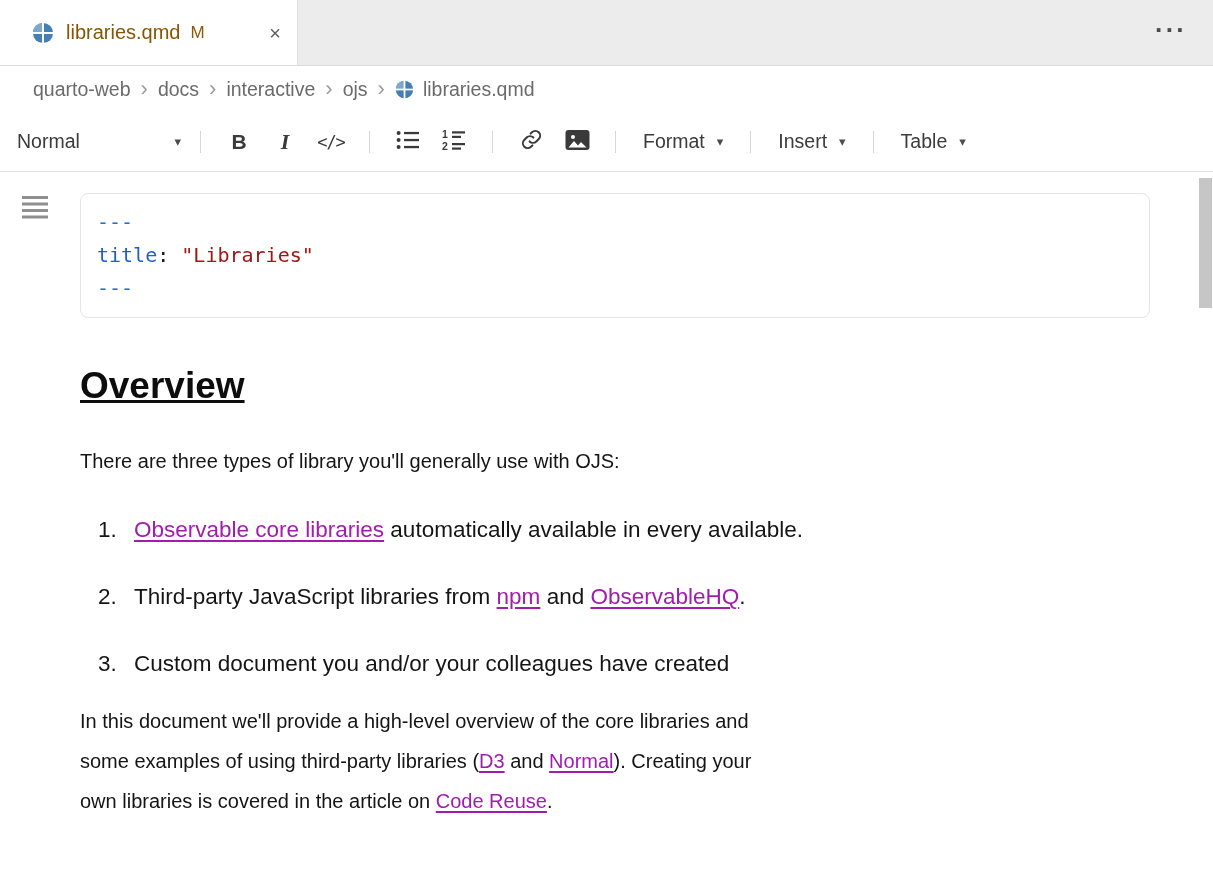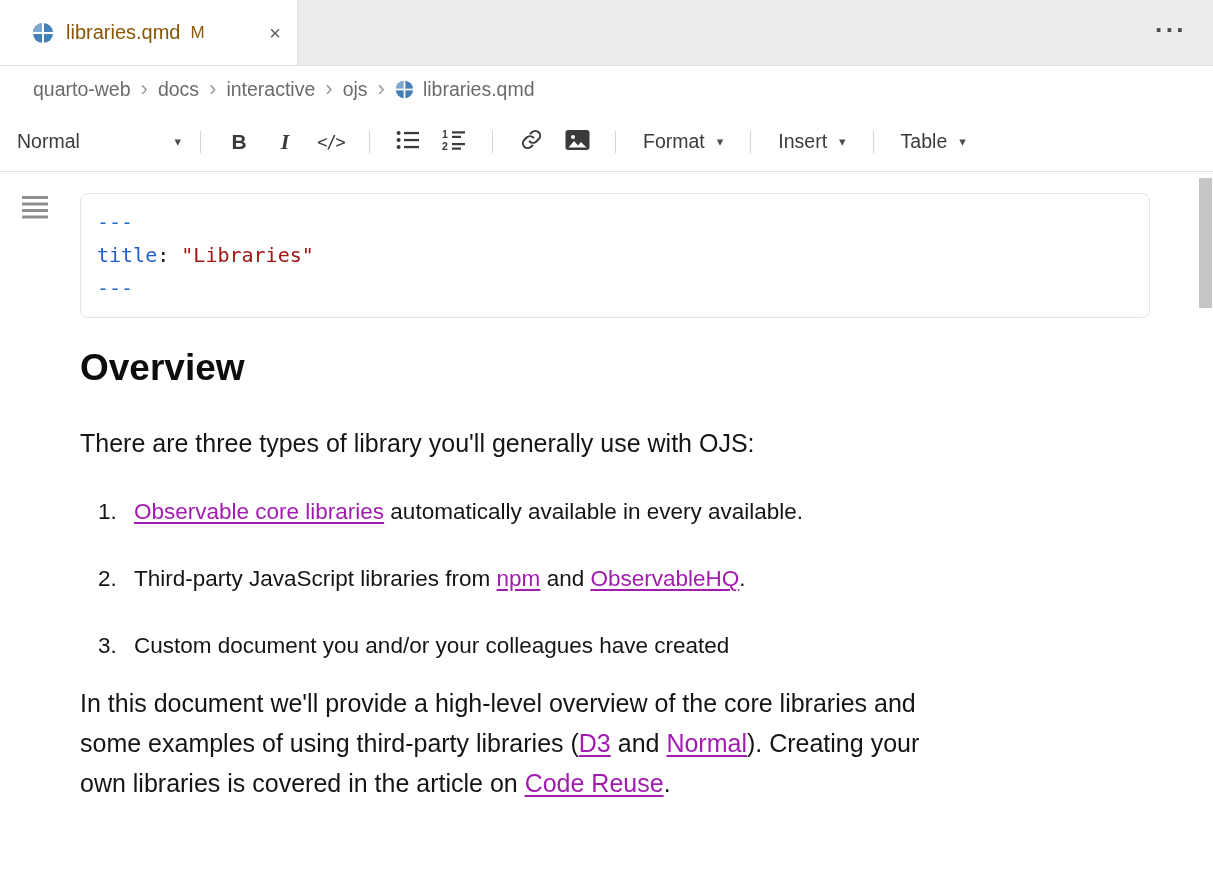--- a/index.html
+++ b/index.html
@@ -53,24 +53,24 @@
                   background:#c6c6c6; cursor:pointer; }
 
   .yaml-block { width:1070px; border:1px solid #e1e4ea; border-radius:8px;
                 padding:12px 16px; font-family:"DejaVu Sans Mono", monospace;
                 font-size:20px; line-height:33px; cursor:text; }
   .y-delim { color:#2a6bd2; }
   .y-key   { color:#1e5fc8;text-align:right; }
   .y-plain { color:#1b1b1b; }
   .y-str   { color:#a31515; }
 
-  .h-overview { margin-top:28px; font-size:37px; line-height:44px; font-weight:700;
-                color:#0d0d0d; cursor:text; }
-
-  .para { font-size:25px; color:#151515; cursor:text; }
+  .h-overview { margin-top:46px; font-size:37px; line-height:44px; font-weight:700;
+                color:#0d0d0d; cursor:text;text-decoration:underline; }
+
+  .para { font-size:20px; color:#151515; cursor:text; }
   .intro { margin-top:40px; line-height:27px; }
 
   .list { margin-top:42px; padding-left:18px; }
   .list-item { display:flex; font-size:22.5px; color:#151515; margin-bottom:41px; cursor:text; }
   .list-item:last-child { margin-bottom:24px; }
   .li-num { min-width:24px; margin-right:12px; }
 
   .outro { }
   .outro-line { line-height:40px; }
 

